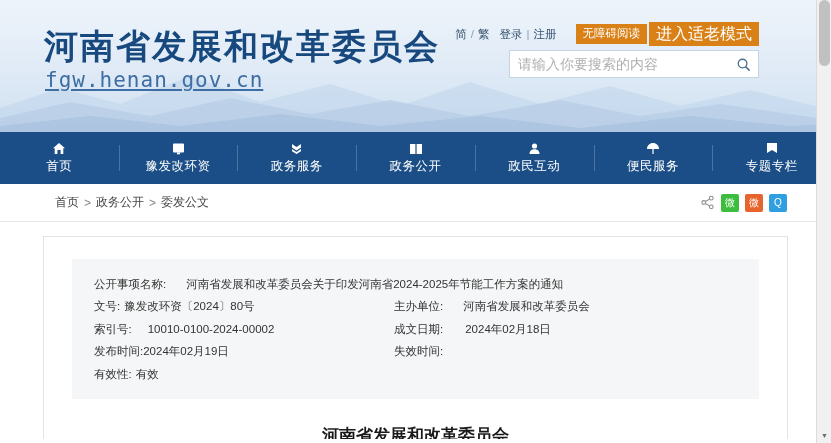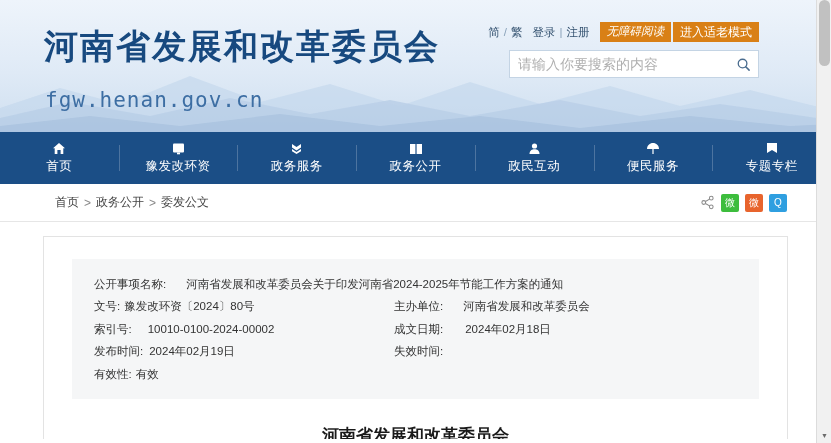--- a/index.html
+++ b/index.html
@@ -28,53 +28,53 @@
     position: absolute;
     left: 44px; top: 24px;
     font-size: 34px;
     font-weight: bold;
     letter-spacing: 2px;
     color: #17497f;
     font-family: "DejaVu Sans", "Liberation Sans", sans-serif;
   }
   .site-domain {
     position: absolute;
-    left: 45px; top: 88px;
+    left: 45px; top: 68px;
     font-size: 21px;
     color: #3d6ea3;
     letter-spacing: 1px;
     font-family: "DejaVu Sans Mono", monospace;
+    text-decoration: underline;
   }
 
   
   .util {
     position: absolute;
     right: 72px; top: 22px;
     display: flex;
     align-items: center;
     font-size: 11.5px;
     color: #33516f;
     gap: 0;
   }
   .util a, .util span.lnk { color: #33516f; text-decoration: none; }
   .util .sep { margin: 0 4px; color: #8aa2ba; }
   .util .barrier-free {
-    margin-left: 10px;
+    margin-left: 19px;
     background: #d98016;
     color: #ffffff;
     padding: 4px 7px;
     font-size: 11.5px;
     line-height: 1;
-    font-style: italic;
   }
   .util .elder-mode {
     background: #d98016;
     color: #ffffff;
     padding: 4px 7px;
-    font-size: 12px;
+    font-size: 16px;
     line-height: 1;
     margin-left: 2px;
   }
   .search-box {
     position: absolute;
     right: 72px; top: 50px;
     width: 250px; height: 28px;
     background: #ffffff;
     border: 1px solid #c4d4e4;
     display: flex;
@@ -396,21 +396,21 @@
         <div class="meta-col-l" style="display:flex;gap:16px">
           <span class="meta-label">索引号:</span>
           <span>10010-0100-2024-00002</span>
         </div>
         <div class="meta-col-r" style="display:flex;gap:22px">
           <span class="meta-label">成文日期:</span>
           <span>2024年02月18日</span>
         </div>
       </div>
       <div class="meta-row">
-        <div class="meta-col-l" style="display:flex;gap:6px">
+        <div class="meta-col-l" style="display:flex;gap:0">
           <span class="meta-label">发布时间:</span>
           <span>2024年02月19日</span>
         </div>
         <div class="meta-col-r" style="display:flex;gap:4px">
           <span class="meta-label">失效时间:</span>
           <span></span>
         </div>
       </div>
       <div class="meta-row">
         <div class="meta-col-l" style="display:flex;gap:4px">

